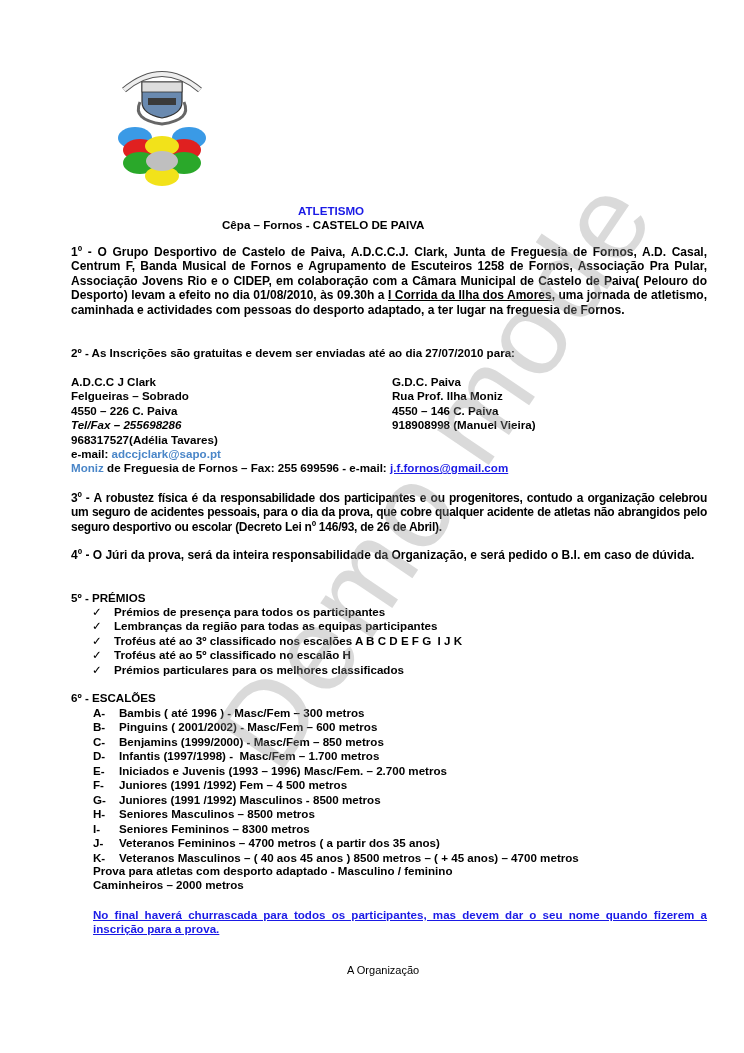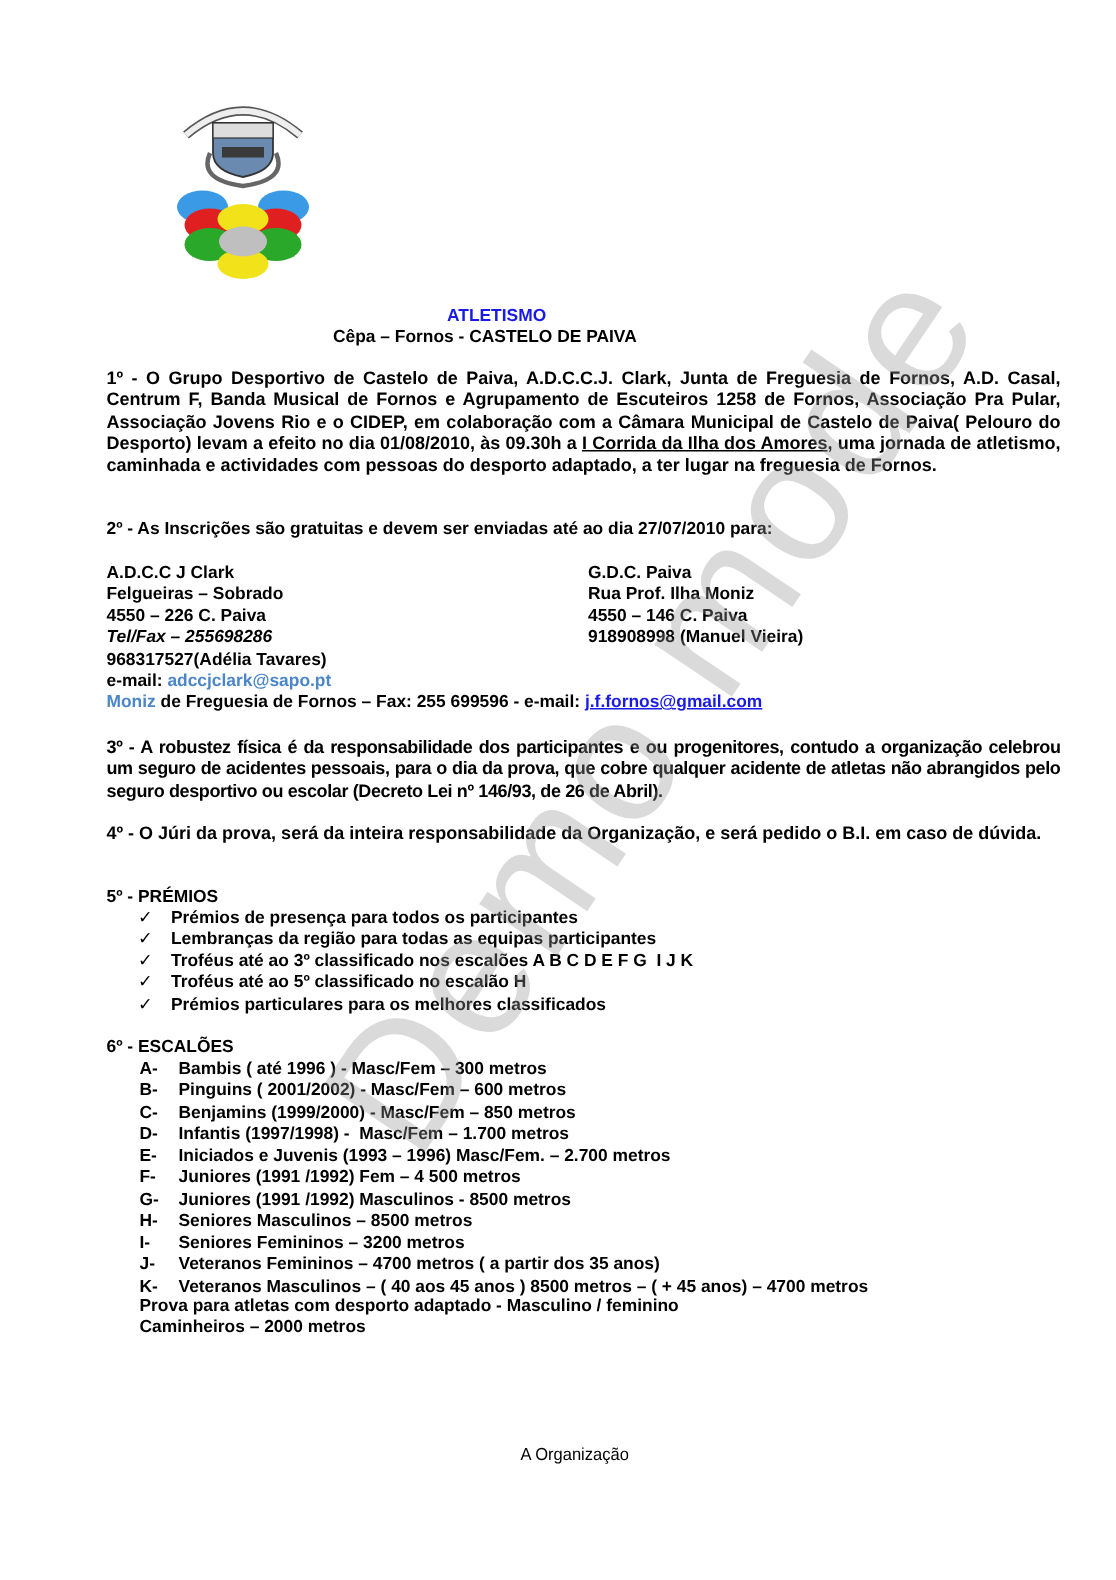--- a/index.html
+++ b/index.html
@@ -103,25 +103,26 @@
   <div class="t" style="left:71px; top:691px;">6º - ESCALÕES</div>
   <div id="esc-list">
       <div class="t esc" style="top: 706px;"><span class="letter">A-</span><span style="white-space: pre;">Bambis ( até 1996 ) - Masc/Fem – 300 metros</span></div>
       <div class="t esc" style="top: 720.45px;"><span class="letter">B-</span><span style="white-space: pre;">Pinguins ( 2001/2002) - Masc/Fem – 600 metros</span></div>
       <div class="t esc" style="top: 734.9px;"><span class="letter">C-</span><span style="white-space: pre;">Benjamins (1999/2000) - Masc/Fem – 850 metros</span></div>
       <div class="t esc" style="top: 749.35px;"><span class="letter">D-</span><span style="white-space: pre;">Infantis (1997/1998) -  Masc/Fem – 1.700 metros</span></div>
       <div class="t esc" style="top: 763.8px;"><span class="letter">E-</span><span style="white-space: pre;">Iniciados e Juvenis (1993 – 1996) Masc/Fem. – 2.700 metros</span></div>
       <div class="t esc" style="top: 778.25px;"><span class="letter">F-</span><span style="white-space: pre;">Juniores (1991 /1992) Fem – 4 500 metros</span></div>
       <div class="t esc" style="top: 792.7px;"><span class="letter">G-</span><span style="white-space: pre;">Juniores (1991 /1992) Masculinos - 8500 metros</span></div>
       <div class="t esc" style="top: 807.15px;"><span class="letter">H-</span><span style="white-space: pre;">Seniores Masculinos – 8500 metros</span></div>
-      <div class="t esc" style="top: 821.6px;"><span class="letter">I-</span><span style="white-space: pre;">Seniores Femininos – 3200 metros</span></div>
+      <div class="t esc" style="top: 821.6px;"><span class="letter">I-</span><span style="white-space: pre;">Seniores Femininos – 8300 metros</span></div>
       <div class="t esc" style="top: 836.05px;"><span class="letter">J-</span><span style="white-space: pre;">Veteranos Femininos – 4700 metros ( a partir dos 35 anos)</span></div>
       <div class="t esc" style="top: 850.5px;"><span class="letter">K-</span><span style="white-space: pre;">Veteranos Masculinos – ( 40 aos 45 anos ) 8500 metros – ( + 45 anos) – 4700 metros</span></div>
     </div>
 
   <div class="t esc" style="top:864px;">Prova para atletas com desporto adaptado - Masculino / feminino</div>
   <div class="t esc" style="top:878px;">Caminheiros – 2000 metros</div>
 
+  <div class="final">No final haverá churrascada para todos os participantes, mas devem dar o seu nome quando fizerem a inscrição para a prova.</div>
 
   <div class="t sign" style="font-weight:normal; transform:scaleX(0.95); transform-origin:left;">A Organização</div>
 
   <div class="watermark">Demo mode</div>
 </div>
 
 </body></html>

